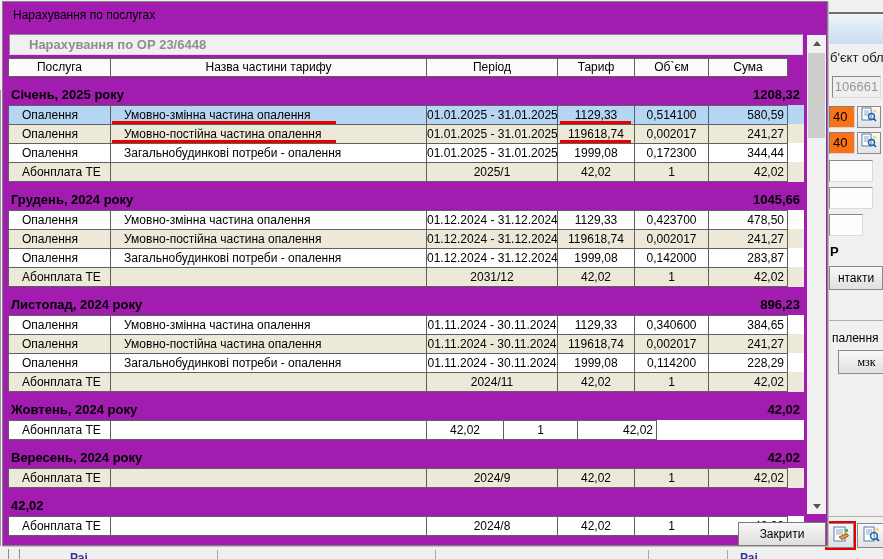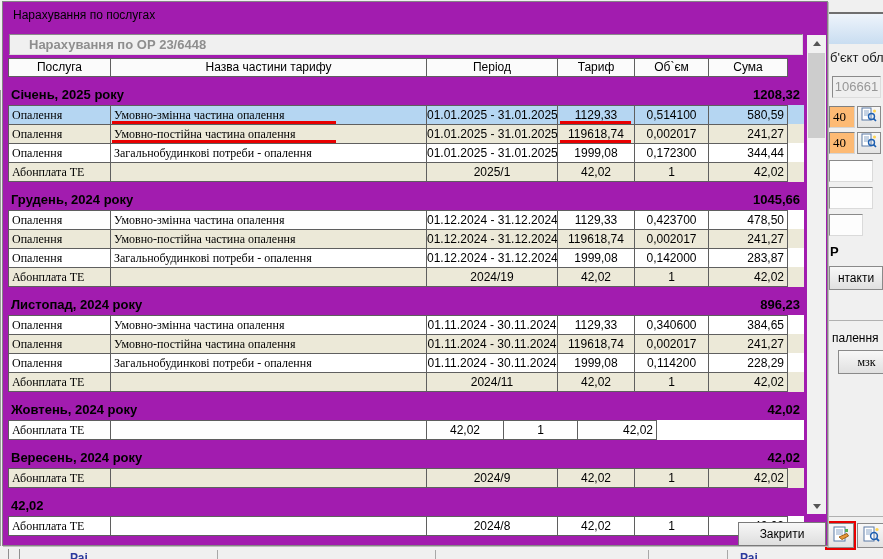--- a/index.html
+++ b/index.html
@@ -9,22 +9,22 @@
 
   
   #bg-left-edge { left:0; top:90px; width:1px; height:456px; background:#9a9a9a; }
   #bg-topline   { left:824px; top:12px; width:59px; height:2px; background:#6f6f6f; }
   #bg-blueband  { left:824px; top:14px; width:59px; height:30px;
                   background:linear-gradient(#eef4fb,#c9ddf1); border-left:1px solid #9ab2cc; }
   #bg-object-label { left:830px; top:50px; font-size:13px; color:#1c1c1c; white-space:nowrap; }
   #bg-id-field  { left:832px; top:76px; width:49px; height:22px; background:#efefef;
                   border:1px solid; border-color:#8a8a8a #dcdcdc #dcdcdc #8a8a8a;
                   color:#979797; font-size:13px; text-align:center; line-height:20px; }
-  .bg-val-field { background:#fdba74; border:1px solid; border-color:#7f7f7f #d5d5d5 #d5d5d5 #7f7f7f;
-                  font-size:13px; line-height:20px; padding-left:3px;font-family:Liberation Serif, serif; }
+  .bg-val-field { background:#f97316; border:1px solid; border-color:#7f7f7f #d5d5d5 #d5d5d5 #7f7f7f;
+                  font-size:13px; line-height:20px; padding-left:3px; }
   #bg-f40a { left:829px; top:106px; width:26px; height:22px; }
   #bg-f40b { left:829px; top:132px; width:26px; height:22px; }
   .mini-btn { width:24px; height:22px; background:linear-gradient(#f8f8f8,#e3e3e3);
               border:1px solid #8a8a8a; display:flex; align-items:center; justify-content:center; }
   #bg-look1 { left:857px; top:106px; }
   #bg-look2 { left:857px; top:132px; }
   .bg-empty { background:#fdfdfd; border:1px solid; border-color:#8a8a8a #dadada #dadada #8a8a8a; }
   #bg-e1 { left:829px; top:160px; width:44px; height:22px; }
   #bg-e2 { left:829px; top:187px; width:44px; height:22px; }
   #bg-e3 { left:829px; top:214px; width:34px; height:22px; }
@@ -64,21 +64,21 @@
   #colhdr { height:19px; }
   #colhdr .cell { background:#fbfbfb; text-align:center; line-height:17px; }
   .section { margin-top:8px; }
   .ghdr { height:20px; display:flex; justify-content:space-between;
           font-size:13px; font-weight:bold; line-height:20px; padding:0 4px 0 3px; }
   .trow { height:20px; }
   .trow + .trow { margin-top:-1px; }
   .white    { background:#ffffff; }
   .beige    { background:#ece9d8; }
   .selected { background:#b5d6f2; }
-  .al { padding-left:3px;font-family:Liberation Serif, serif; } .ac { text-align:center; } .ar { text-align:right; padding-right:3px; }
+  .al { padding-left:13px; } .ac { text-align:center; } .ar { text-align:right; padding-right:3px; }
   .redline { position:absolute; bottom:0; height:3px; z-index:5; }
 
   
   #sbar { left:804px; top:33px; width:19px; height:479px; background:#f1f1f1; }
   .sb-btn { position:absolute; left:0; width:19px; height:16px; display:flex;
             align-items:center; justify-content:center; background:#f1f1f1; }
   #sb-up { top:0; } #sb-down { bottom:0; }
   .tri-up   { width:0; height:0; border-left:4px solid transparent; border-right:4px solid transparent; border-bottom:5px solid #555; }
   .tri-down { width:0; height:0; border-left:4px solid transparent; border-right:4px solid transparent; border-top:5px solid #555; }
   #sb-thumb { position:absolute; left:1px; top:18px; width:17px; height:85px; background:#cdcdcd; }
@@ -243,21 +243,21 @@
             <div class="cell c0 al">Опалення</div>
             <div class="cell c1 al">Загальнобудинкові потреби - опалення</div>
             <div class="cell c2 ac">01.12.2024 - 31.12.2024</div>
             <div class="cell c3 ac">1999,08</div>
             <div class="cell c4 ac">0,142000</div>
             <div class="cell c5 ar">283,87</div>
           </div>
           <div class="flexrow trow beige">
             <div class="cell c0 al">Абонплата ТЕ</div>
             <div class="cell c1 al"></div>
-            <div class="cell c2 ac">2024/19</div>
+            <div class="cell c2 ac">2031/12</div>
             <div class="cell c3 ac">42,02</div>
             <div class="cell c4 ac">1</div>
             <div class="cell c5 ar">42,02</div>
           </div>
         </div>
         <div class="section">
           <div class="ghdr">
             <span>Листопад, 2024 року</span>
             <span>896,23</span>
           </div>

